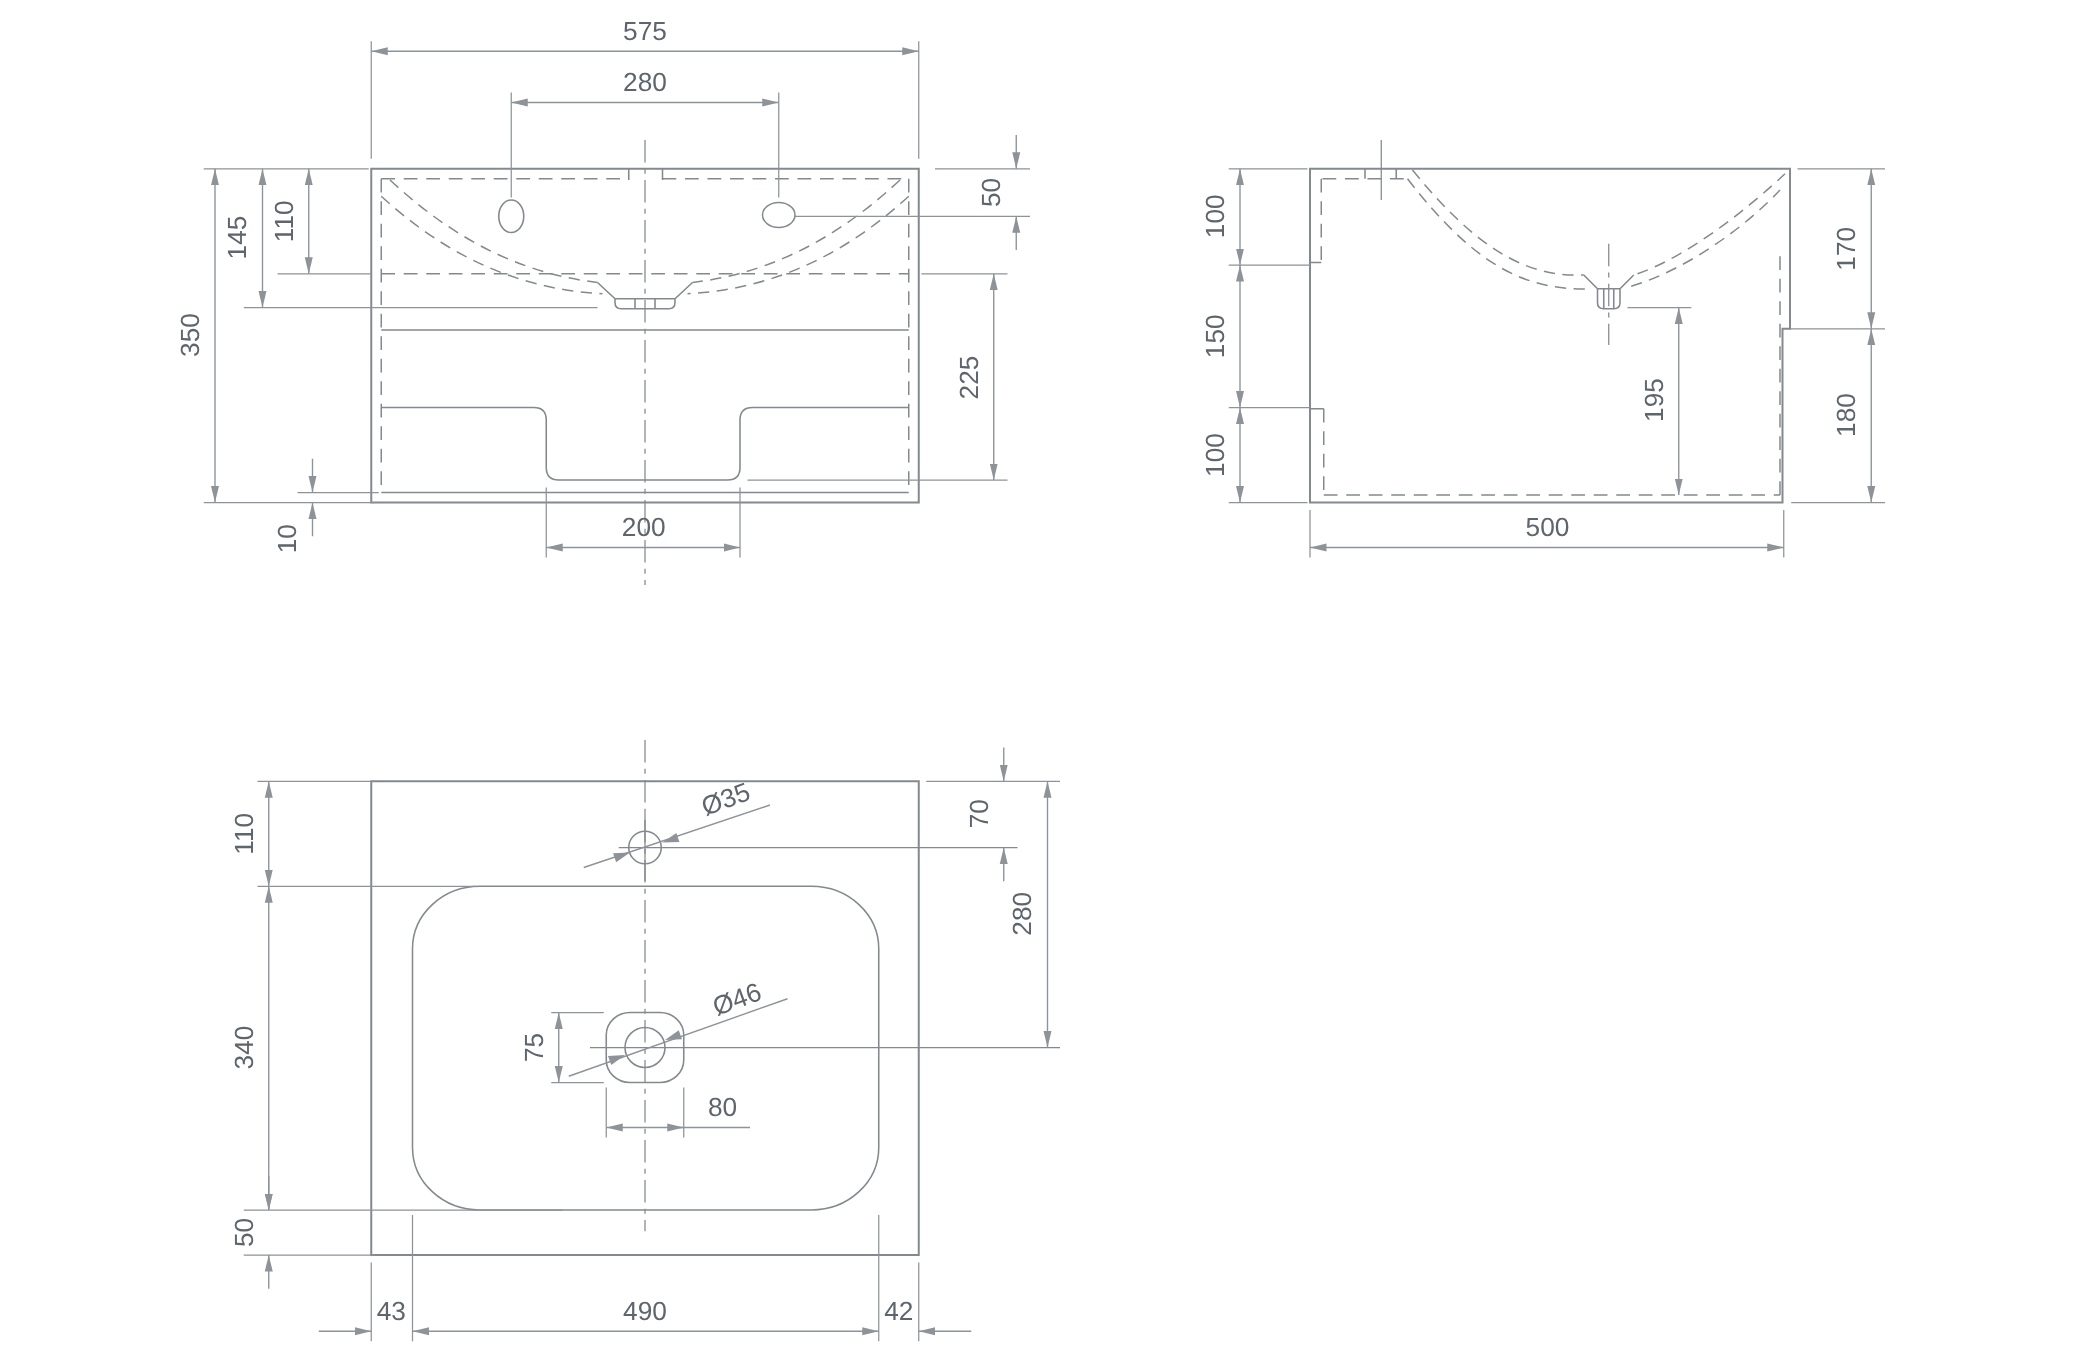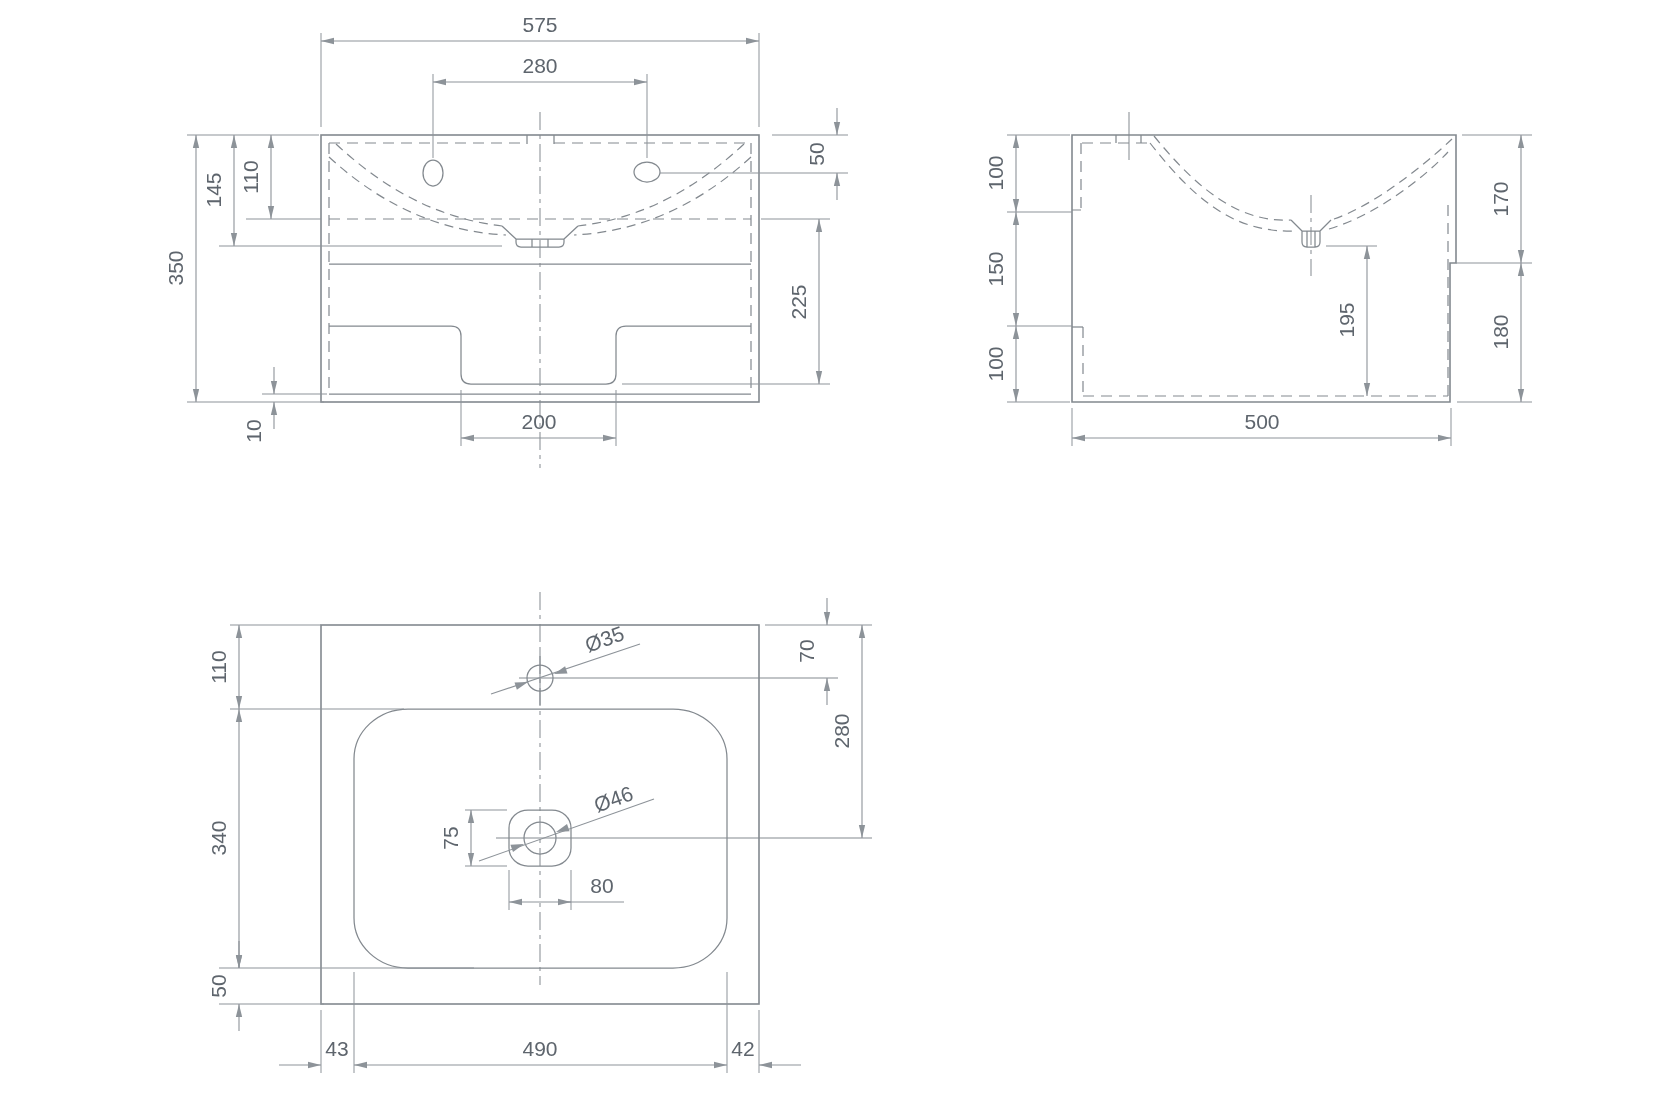--- a/index.html
+++ b/index.html
@@ -1,19 +1,19 @@
 <!DOCTYPE html>
 <html style="--ln: #83898f; --dm: #8d9399; --tx: #5e656d; --bg: #ffffff;"><head>
 <meta charset="utf-8">
 <style>
   :root{
     --ln:#83898f; --dm:#8d9399; --tx:#5e656d; --bg:#ffffff;
   }
   html,body{margin:0;padding:0;background:var(--bg);}
-  .stage{width:1365px;height:1094px;position:relative;background:var(--bg);font-family:"Liberation Sans",sans-serif;padding-left:24px;}
+  .stage{width:1365px;height:1094px;position:relative;background:var(--bg);font-family:"Liberation Sans",sans-serif;}
   svg{display:block}
   .outline{fill:none;stroke:var(--ln);stroke-width:1.6px;}
   .inner{fill:none;stroke:var(--ln);stroke-width:1.25px;}
   .hidden{fill:none;stroke:var(--ln);stroke-width:1.2px;stroke-dasharray:11 7;}
   .hcurve{fill:none;stroke:var(--ln);stroke-width:1.2px;stroke-dasharray:9 6;}
   .center{fill:none;stroke:var(--ln);stroke-width:1px;stroke-dasharray:18 5 4 5;}
   .thin{fill:none;stroke:var(--ln);stroke-width:1px;}
   .ext{fill:none;stroke:var(--dm);stroke-width:1px;}
   .dim{fill:none;stroke:var(--dm);stroke-width:1.1px;}
   .arrfill{fill:var(--dm);stroke:none;}

